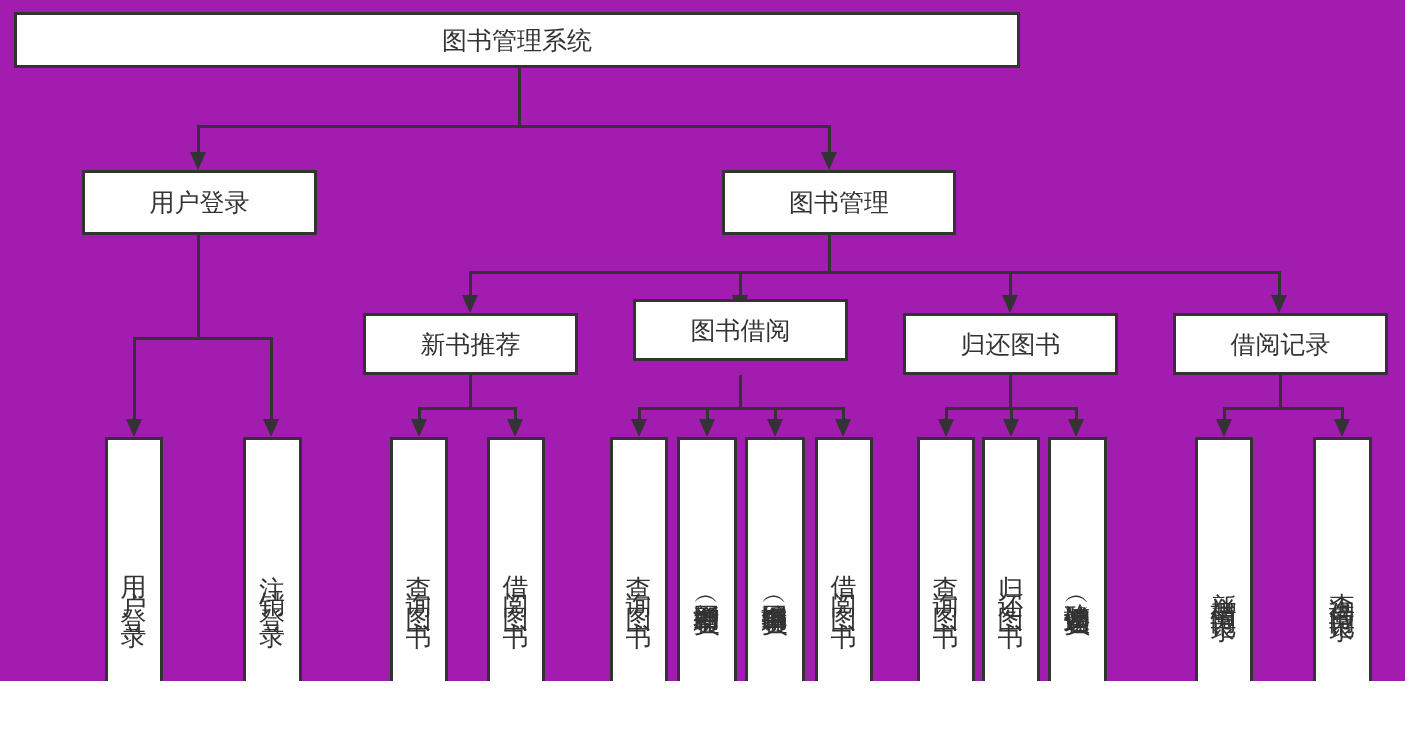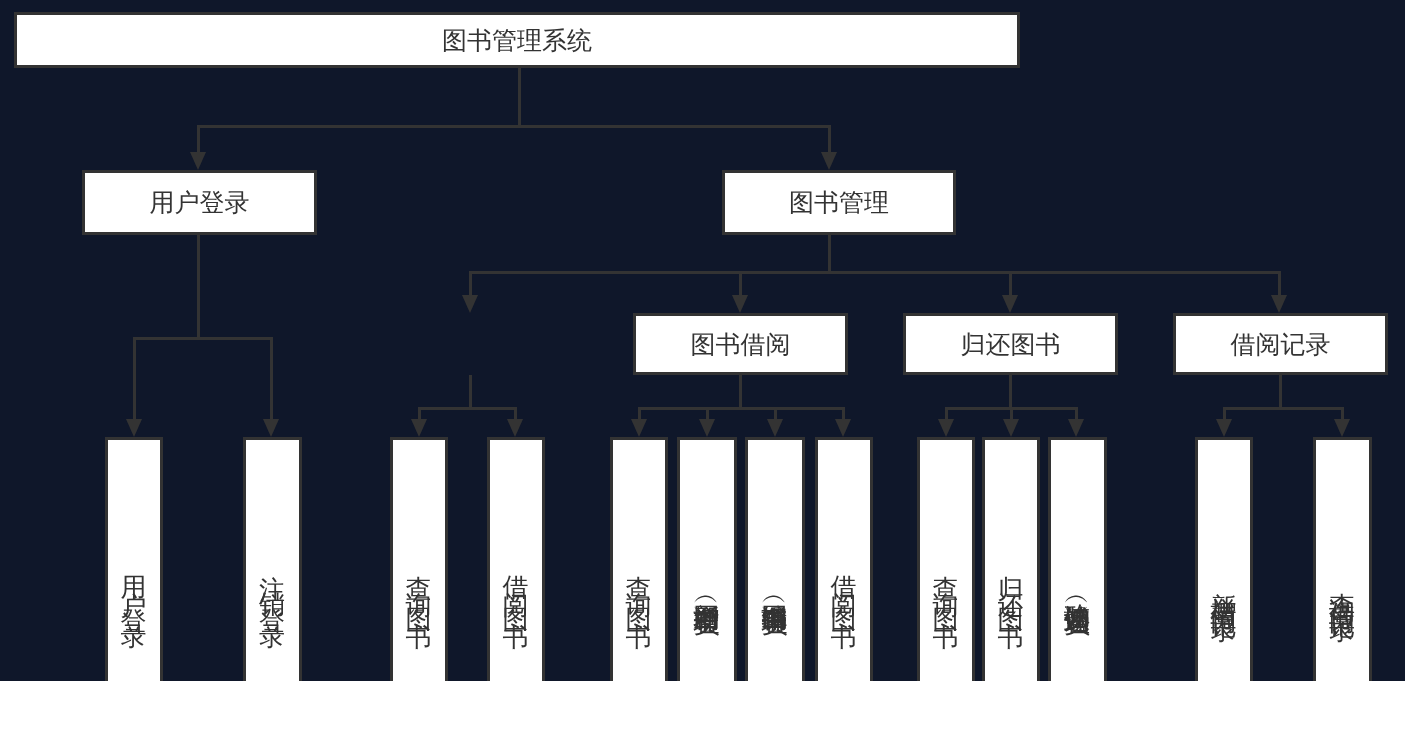--- a/index.html
+++ b/index.html
@@ -1,20 +1,20 @@
 <!DOCTYPE html>
 <html><head>
 <meta charset="utf-8">
 <style>
   html, body { margin: 0; padding: 0; background: #ffffff; }
   #canvas {
     position: relative;
     width: 1405px;
     height: 681px;
-    background: #0f172a;
+    background: #a21caf;
     overflow: hidden;
     font-family: "Liberation Sans", "DejaVu Sans", sans-serif;
     color: #333333;
   }
   .node {
     position: absolute;
     background: #ffffff;
     border: 3px solid #333333;
     display: flex;
     align-items: center;
@@ -89,21 +89,22 @@
   <div class="hline" style="left:470px; top:271px; width:810px;"></div>
   <div class="vline" style="left:469px; top:271px; height:26px;"></div>
   <div class="arrow" style="left:462px; top:295px;"></div>
   <div class="vline" style="left:739px; top:271px; height:26px;"></div>
   <div class="arrow" style="left:732px; top:295px;"></div>
   <div class="vline" style="left:1009px; top:271px; height:26px;"></div>
   <div class="arrow" style="left:1002px; top:295px;"></div>
   <div class="vline" style="left:1278px; top:271px; height:26px;"></div>
   <div class="arrow" style="left:1271px; top:295px;"></div>
 
-  <div class="node" style="left:633px; top:313px; width:215px; height:62px;">图书借阅</div>
+  <div class="node" style="left:363px; top:313px; width:215px; height:62px;">新书推荐</div>
+  <div class="node" style="left:633px; top:299px; width:215px; height:62px;">图书借阅</div>
   <div class="node" style="left:903px; top:313px; width:215px; height:62px;">归还图书</div>
   <div class="node" style="left:1173px; top:313px; width:215px; height:62px;text-align:center;">借阅记录</div>
 
   <div class="vline" style="left:469px; top:375px; height:32px;"></div>
   <div class="hline" style="left:418px; top:407px; width:99px;"></div>
   <div class="vline" style="left:418px; top:407px; height:14px;"></div>
   <div class="arrow" style="left:411px; top:419px;"></div>
   <div class="vline" style="left:514px; top:407px; height:14px;"></div>
   <div class="arrow" style="left:507px; top:419px;"></div>
 

